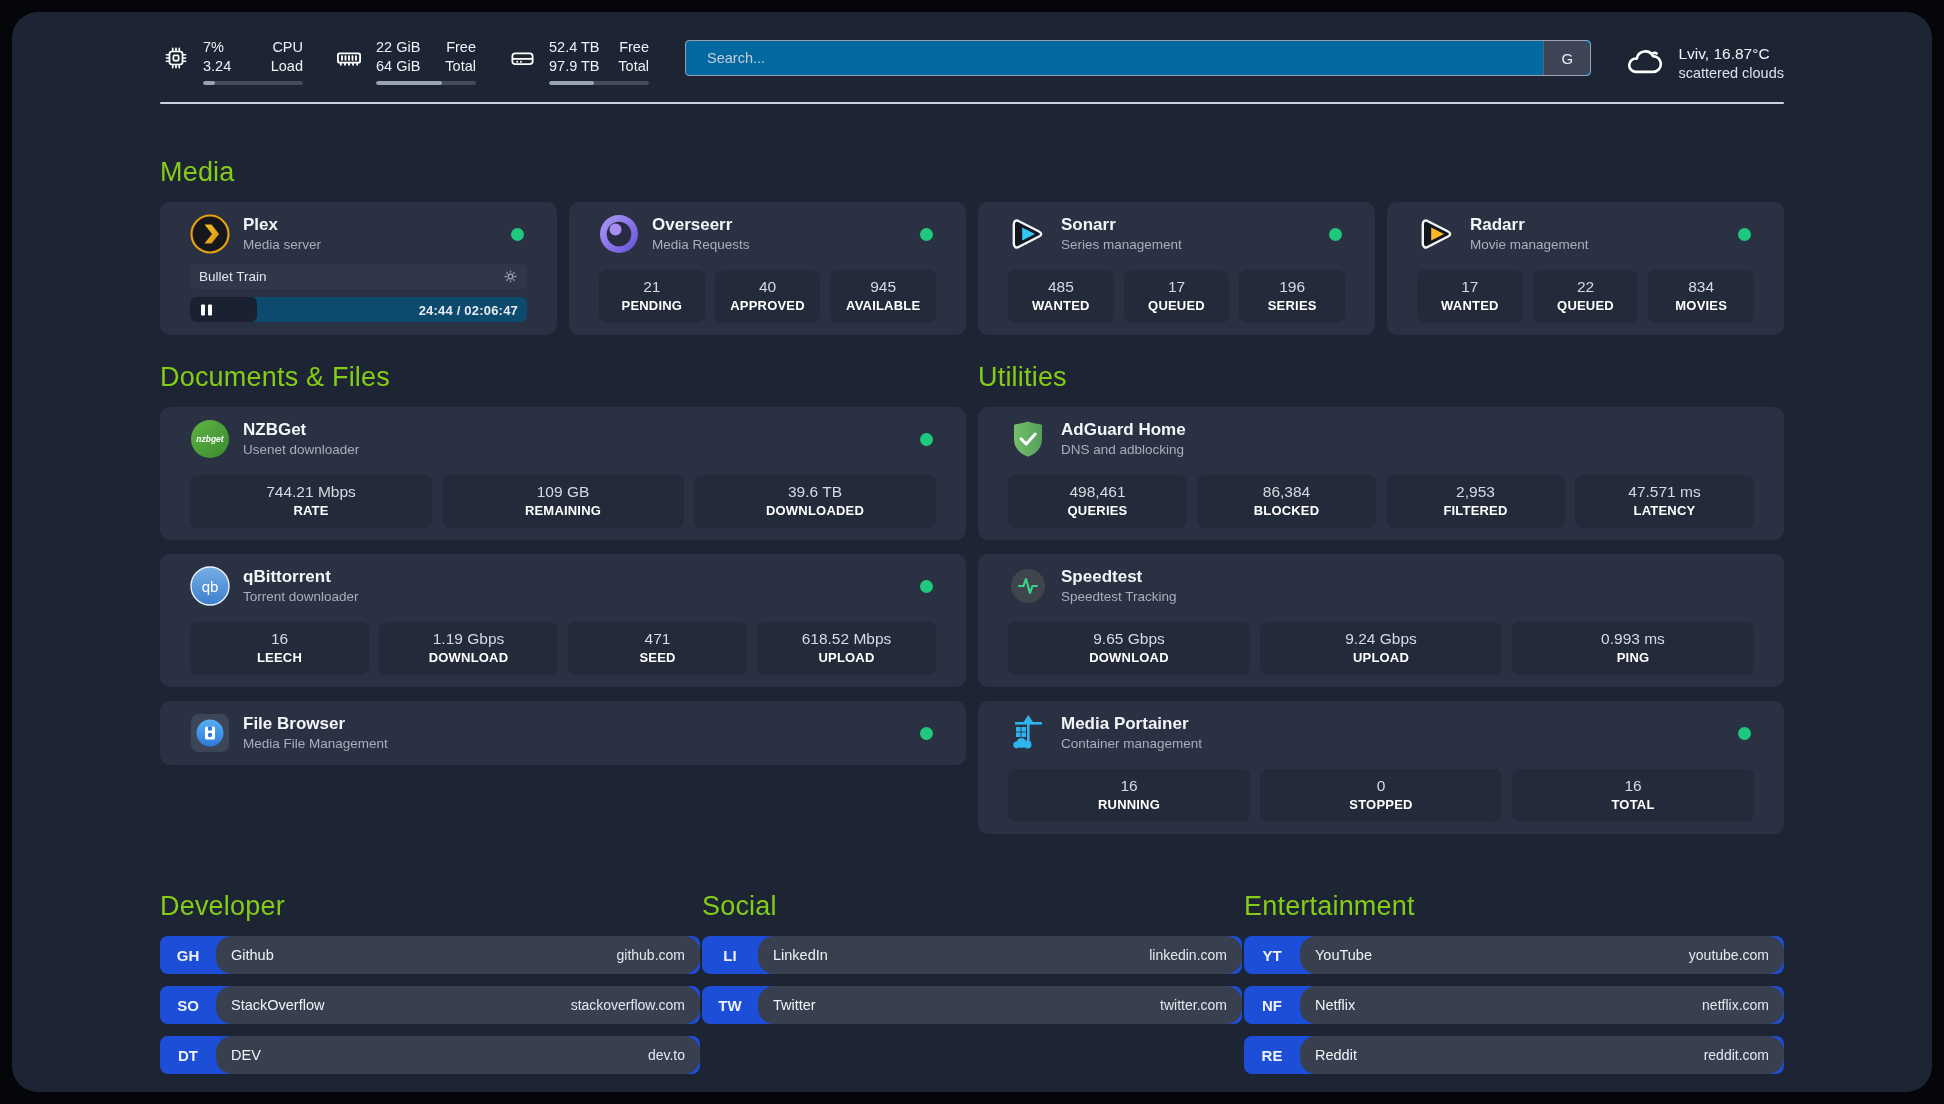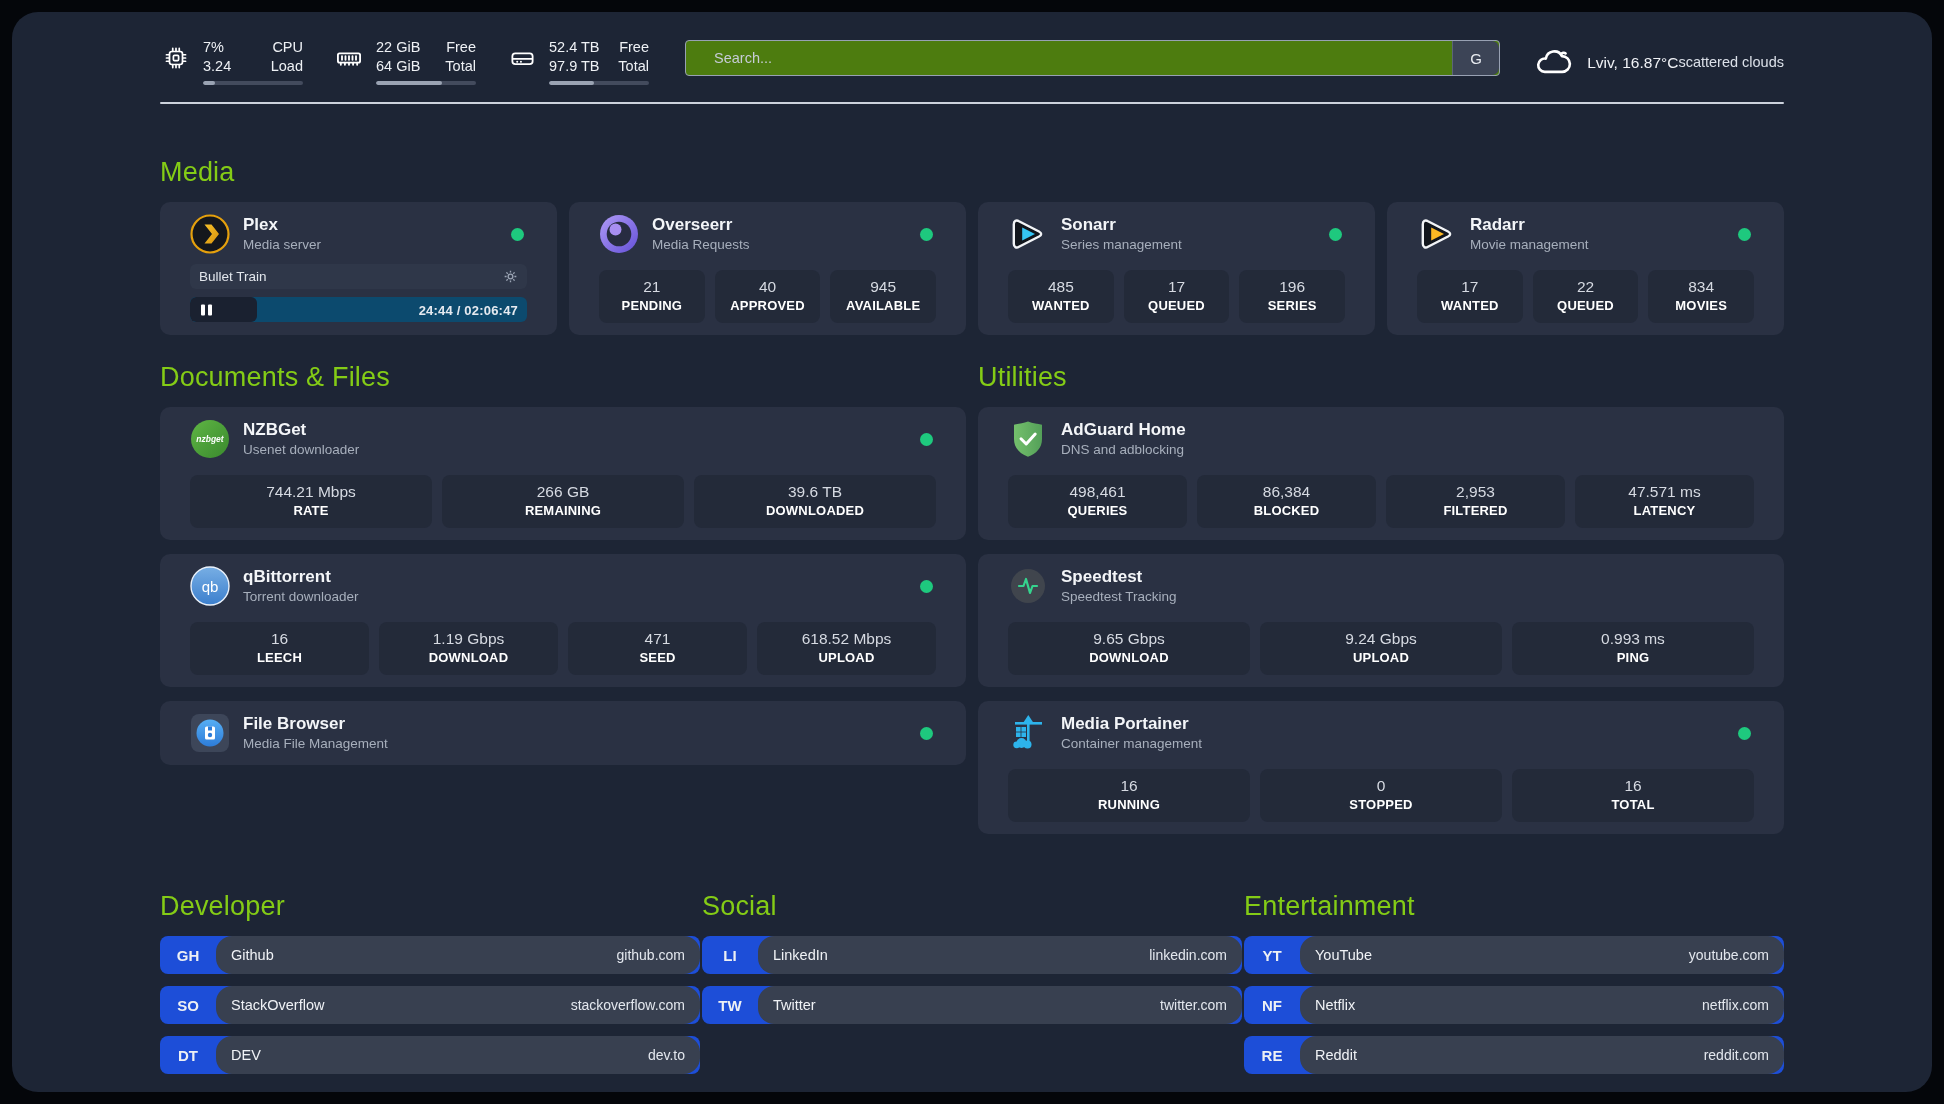--- a/index.html
+++ b/index.html
@@ -23,34 +23,34 @@
   .sysicon{ width:32px; height:40px; display:flex; align-items:center; justify-content:center; }
   .sysbody{ display:flex; flex-direction:column; min-width:100px; }
   .sysrow{ display:flex; justify-content:space-between; gap:14px; }
   .syscol{ display:flex; flex-direction:column; font-size:14.5px; color:#eef1f5; line-height:19px; font-weight:500; }
   .syscol.labs{ text-align:right; }
   .sysbar{ margin-top:5px; height:4px; border-radius:2px; background:#434b5d; overflow:hidden; }
   .sysbar-fill{ height:100%; background:#9aa3b3; border-radius:2px; }
 
   .searchwrap{ flex:1; margin:2px 32px 0 36px; position:relative; }
   .searchwrap input{
-    width:100%; height:36px; background:#4d7c0f; border:1px solid #98a1b3;
-    border-radius:4px; color:#e3e7ee; font-size:14.5px; padding:0 58px 0 28px;
+    width:100%; height:36px; background:#0369a1; border:1px solid #98a1b3;
+    border-radius:4px; color:#e3e7ee; font-size:14.5px; padding:0 58px 0 21px;
     font-family:"Liberation Sans", sans-serif; outline:none;
   }
   .searchwrap input::placeholder{ color:#c6ccd7; }
   .search-engine{
     position:absolute; right:1px; top:1px; bottom:1px; width:47px;
     background:#3c4456; border-left:1px solid #6770826; border-radius:0 7px 7px 0;
     display:flex; align-items:center; justify-content:center;
     color:#e9ecf1; font-size:15px; font-weight:500; cursor:pointer;
     border-left:1px solid #5c6578;
   }
   .weather{ display:flex; gap:13px; align-items:center; margin-top:2px; }
-  .weather-text{ display:flex; flex-direction:row; }
+  .weather-text{ display:flex; flex-direction:column; }
   .weather-loc{ font-size:15.5px; color:#f0f2f6; font-weight:500; line-height:20px; }
   .weather-cond{ font-size:14.5px; color:#dbe0e8; line-height:19px; }
 
   .divider{ margin-top:16px; height:2px; background:#ccd2dc; border-radius:2px; }
 
   
   .stitle{ font-size:27px; font-weight:500; color:#84cc16; letter-spacing:.2px; line-height:32px; }
   .section-media{ margin-top:52px; }
   .media-grid{ display:grid; grid-template-columns:repeat(4,1fr); gap:12px; margin-top:14px; }
   .mid-grid{ display:grid; grid-template-columns:1fr 1fr; gap:12px; margin-top:26px; }
@@ -365,21 +365,21 @@
                 <span class="cdesc">Usenet downloader</span>
               </div>
               <span class="dot" style="background: rgb(30, 201, 126);"></span>
             </div>
             <div class="stats">
               <div class="stat">
                 <div class="stat-value">744.21 Mbps</div>
                 <div class="stat-label">RATE</div>
               </div>
               <div class="stat">
-                <div class="stat-value">266 GB</div>
+                <div class="stat-value">109 GB</div>
                 <div class="stat-label">REMAINING</div>
               </div>
               <div class="stat">
                 <div class="stat-value">39.6 TB</div>
                 <div class="stat-label">DOWNLOADED</div>
               </div>
             </div>
           </div>
 
           <div class="card">

